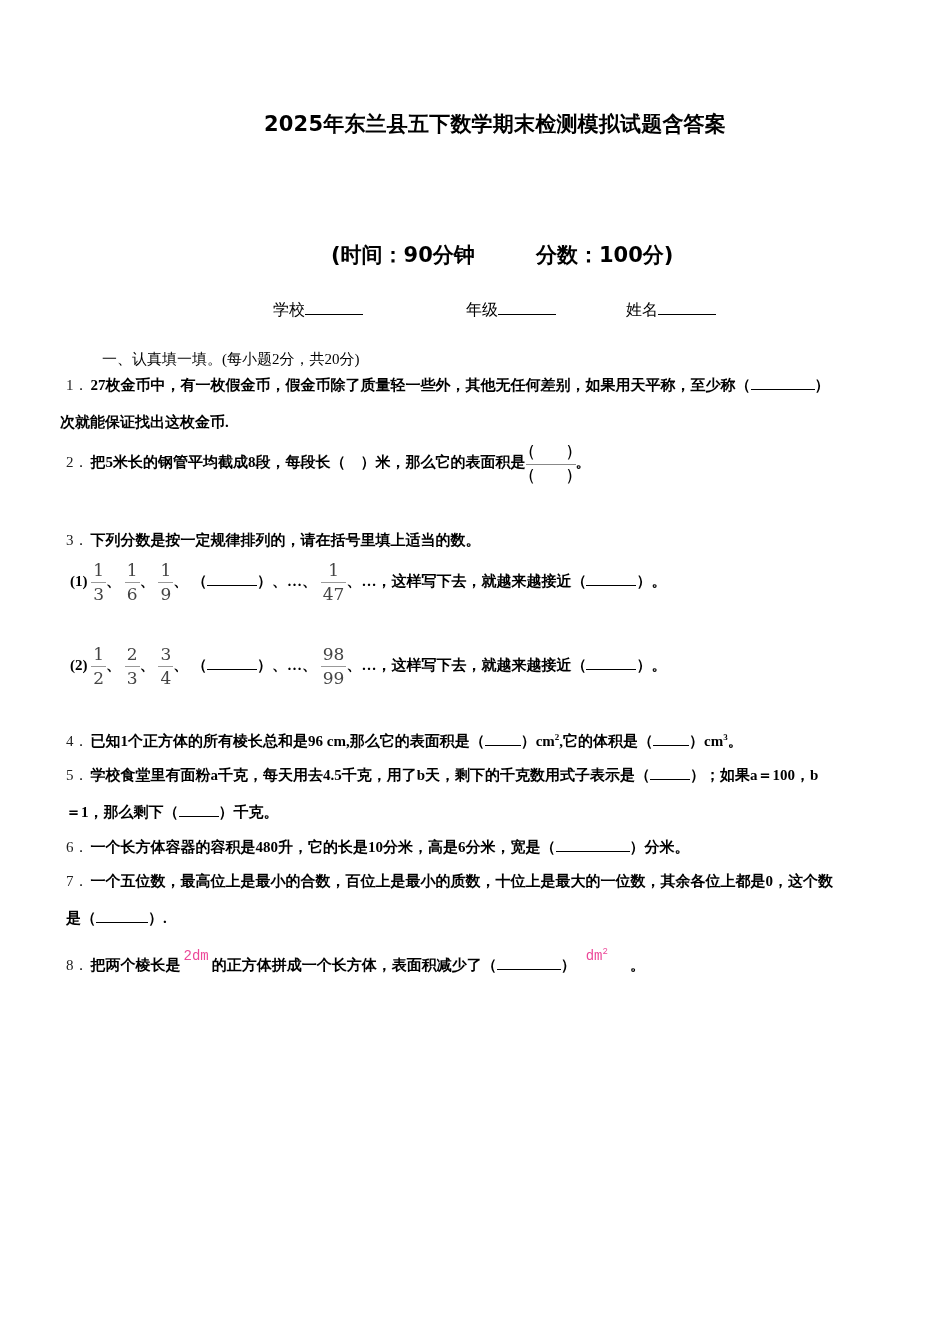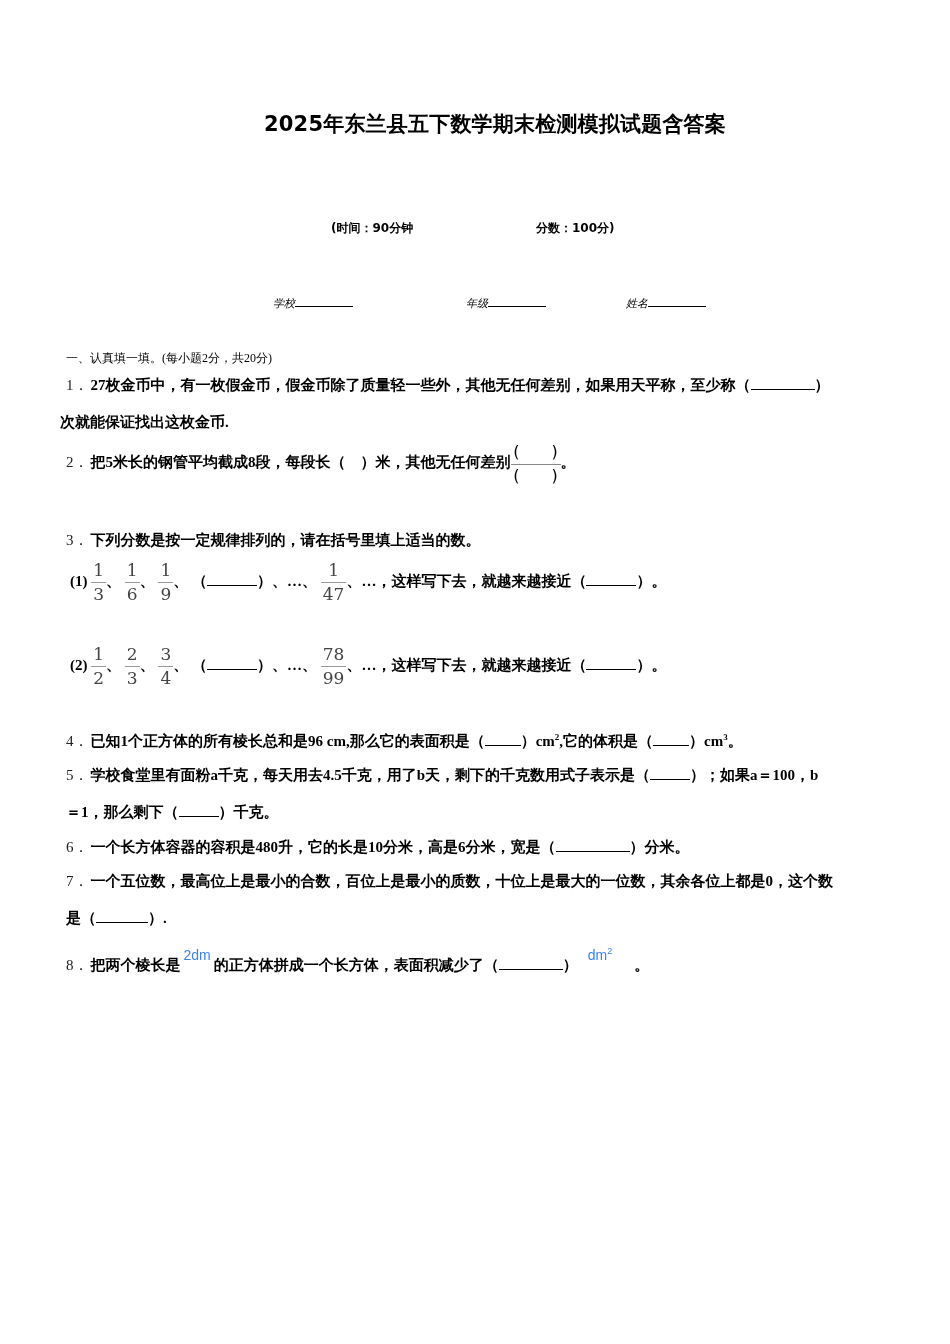--- a/index.html
+++ b/index.html
@@ -8,46 +8,46 @@
     font-family: "Liberation Serif", "DejaVu Serif", serif;
     color: #000;
   }
   .abs { position: absolute; white-space: nowrap; padding-left: 20px; }
   .title {
     left: 0; width: 950px; top: 110px; text-align: center;
     font-family: "DejaVu Sans", "Liberation Sans", sans-serif;
     font-weight: bold; font-size: 21px; letter-spacing: 0.2px;
   }
   .sub {
-    top: 220px; font-family: "DejaVu Sans", "Liberation Sans", sans-serif;
-    font-weight: bold; font-size: 12px;
+    top: 241px; font-family: "DejaVu Sans", "Liberation Sans", sans-serif;
+    font-weight: bold; font-size: 21px;
   }
-  .info { top: 292px; font-family: "DejaVu Sans", "Liberation Sans", sans-serif; font-size: 11px; font-style: italic; }
+  .info { top: 300px; font-family: "DejaVu Sans", "Liberation Sans", sans-serif; font-size: 16px; }
   .blank-line { display: inline-block; border-bottom: 1px solid #000; height: 14px; vertical-align: baseline; }
   .q { font-size: 15px; font-weight: bold; }
   .q .num { font-weight: normal; color: #222; margin-right: 2px; }
-  .sec { font-size: 12px; }
+  .sec { font-size: 15px; margin-left: 36px; }
   .fill { display: inline-block; border-bottom: 1.5px solid #000; height: 12px; vertical-align: baseline; }
   .frac {
     display: inline-block; vertical-align: middle; text-align: center;
     font-family: "DejaVu Serif", "Liberation Serif", serif; font-weight: normal;
     color: #444; font-size: 17px; line-height: 1;
   }
   .frac .n { display: block; padding: 0 2px 3px 2px; }
   .frac .bar { display: block; height: 1px; background: #999; }
   .frac .d { display: block; padding: 3px 2px 0 2px; }
   .pfrac {
     display: inline-block; vertical-align: middle; text-align: center;
     font-family: "DejaVu Sans", sans-serif; font-weight: normal; font-size: 16px; line-height: 1;
   }
   .pfrac .n, .pfrac .d { display: block; width: 50px; }
   .pfrac .n { padding-bottom: 4px; }
   .pfrac .bar { display: block; height: 1px; background: #888; }
   .pfrac .d { padding-top: 3px; }
-  .light { font-family: Liberation Sans, sans-serif; font-weight: normal; color: #3b82f6; font-size: 14px; }
+  .light { font-family: Liberation Mono, monospace; font-weight: normal; color: #ec4899; font-size: 14px; }
   sup { font-size: 9px; }
 </style>
 </head>
 <body>
 
 <div class="abs title">2025年东兰县五下数学期末检测模拟试题含答案</div>
 
 <div class="abs sub" style="left:311px;">(时间：90分钟</div>
 <div class="abs sub" style="left:516px;">分数：100分)</div>
 
@@ -62,21 +62,21 @@
 </div>
 
 <div class="abs sec" style="left:46px; top:350px;">一、认真填一填。(每小题2分，共20分)</div>
 
 <div class="abs q" style="left:46px; top:376px;">
   <span class="num">1．</span><span>27枚金币中，有一枚假金币，假金币除了质量轻一些外，其他无任何差别，如果用天平称，至少称（</span><span class="fill" style="width:64px;"></span><span>）</span>
 </div>
 <div class="abs q" style="left:40px; top:413px;">次就能保证找出这枚金币.</div>
 
 <div class="abs q" style="left:46px; top:444px;">
-  <span class="num">2．</span><span>把5米长的钢管平均截成8段，每段长（　）米，其他无任何差别</span><span class="pfrac">
+  <span class="num">2．</span><span>把5米长的钢管平均截成8段，每段长（　）米，那么它的表面积是</span><span class="pfrac">
     <span class="n">(　　)</span>
     <span class="bar"></span>
     <span class="d">(　　)</span>
   </span><span>。</span>
 </div>
 
 <div class="abs q" style="left:46px; top:531px;">
   <span class="num">3．</span><span>下列分数是按一定规律排列的，请在括号里填上适当的数。</span>
 </div>
 
@@ -88,21 +88,21 @@
   <span>（</span><span class="fill" style="width:50px;"></span><span>）、…、</span>
   <span class="frac"><span class="n">1</span><span class="bar"></span><span class="d">47</span></span><span>、…，这样写下去，就越来越接近（</span><span class="fill" style="width:50px;"></span><span>）。</span>
 </div>
 
 <div class="abs q" style="left:50px; top:646px;">
   <span>(2)</span>
   <span class="frac"><span class="n">1</span><span class="bar"></span><span class="d">2</span></span><span>、</span>
   <span class="frac"><span class="n">2</span><span class="bar"></span><span class="d">3</span></span><span>、</span>
   <span class="frac"><span class="n">3</span><span class="bar"></span><span class="d">4</span></span><span>、</span>
   <span>（</span><span class="fill" style="width:50px;"></span><span>）、…、</span>
-  <span class="frac"><span class="n">78</span><span class="bar"></span><span class="d">99</span></span><span>、…，这样写下去，就越来越接近（</span><span class="fill" style="width:50px;"></span><span>）。</span>
+  <span class="frac"><span class="n">98</span><span class="bar"></span><span class="d">99</span></span><span>、…，这样写下去，就越来越接近（</span><span class="fill" style="width:50px;"></span><span>）。</span>
 </div>
 
 <div class="abs q" style="left:46px; top:732px;text-align:center;">
   <span class="num">4．</span><span>已知1个正方体的所有棱长总和是96 cm,那么它的表面积是（</span><span class="fill" style="width:36px;"></span><span>）cm</span><sup>2</sup><span>,它的体积是（</span><span class="fill" style="width:36px;"></span><span>）cm</span><sup>3</sup><span>。</span>
 </div>
 
 <div class="abs q" style="left:46px; top:766px;">
   <span class="num">5．</span><span>学校食堂里有面粉a千克，每天用去4.5千克，用了b天，剩下的千克数用式子表示是（</span><span class="fill" style="width:40px;"></span><span>）；如果a＝100，b</span>
 </div>
 <div class="abs q" style="left:46px; top:803px;">

